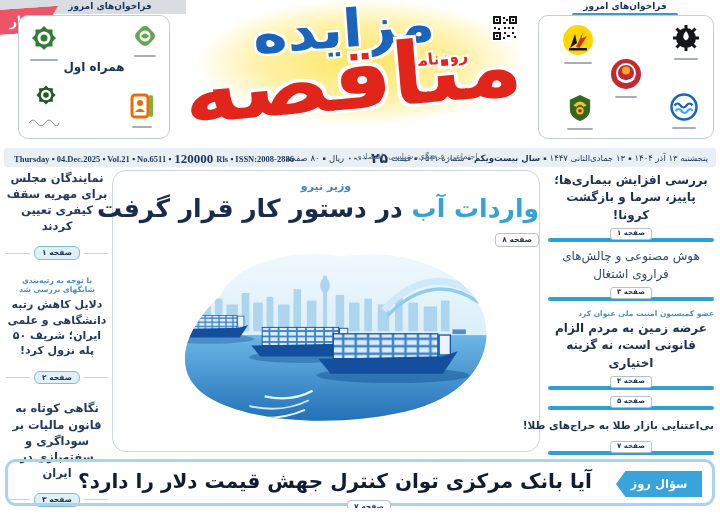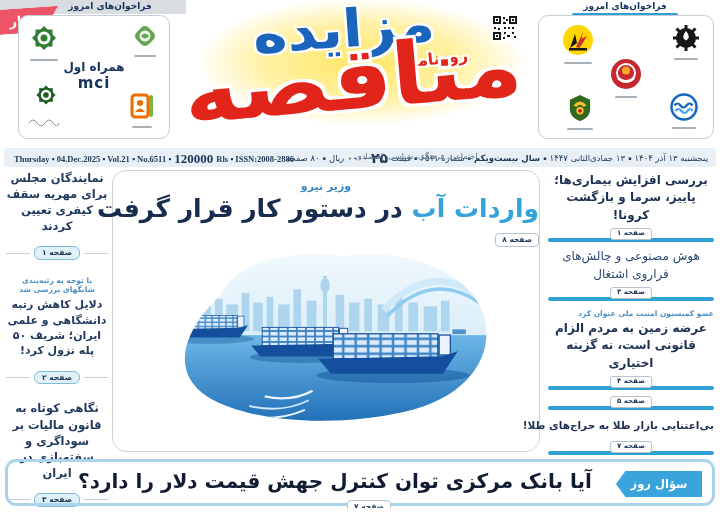--- a/index.html
+++ b/index.html
@@ -119,21 +119,20 @@
     <div class="logo" style="right:10px;top:7px;width:28px;">
       <svg width="26" height="26" viewBox="0 0 26 26">
           <rect x="4.5" y="4.5" width="17" height="17" rx="5" fill="#66a455" transform="rotate(45 13 13)"></rect>
           <circle cx="13" cy="13" r="5.5" fill="#eef6ea"></circle>
           <path d="M9 13 q4 -5 8 0 q-4 5 -8 0" fill="#66a455"></path>
         </svg>
       <div class="cap" style="width:22px;"></div>
     </div>
     <div class="mci">
       <div class="mci-fa">همراه اول</div>
-      <div class="mci-en">mci</div>
     </div>
     <div class="logo" style="left:12px;bottom:8px;width:30px;">
       <svg width="24" height="24" viewBox="0 0 30 30">
           <rect x="6.5" y="6.5" width="17" height="17" fill="#1b5e20"></rect>
           <rect x="6.5" y="6.5" width="17" height="17" fill="#1b5e20" transform="rotate(45 15 15)"></rect>
           <circle cx="15" cy="15" r="6.5" fill="#fff"></circle>
           <circle cx="15" cy="15" r="3.5" fill="#1b5e20"></circle>
         </svg>
       <svg width="34" height="9">
           <path d="M2 6 q4 -6 8 0 t8 0 t8 0 t6 0" stroke="#8a9199" stroke-width="1" fill="none"></path>

